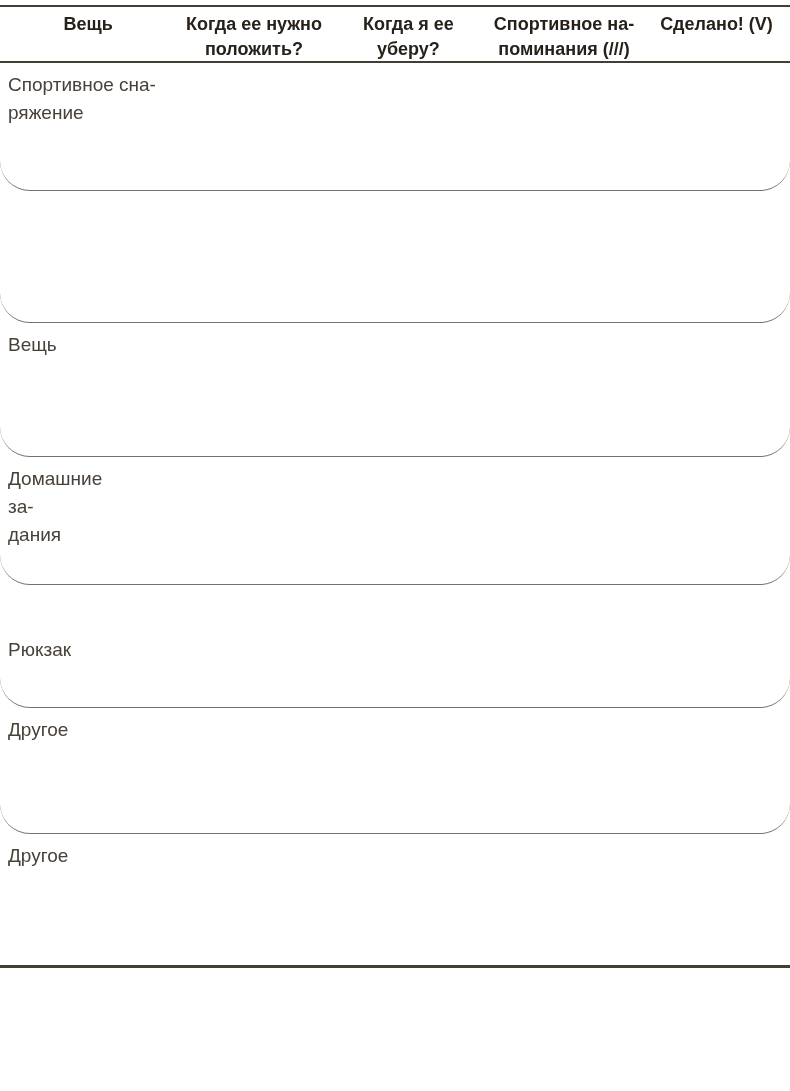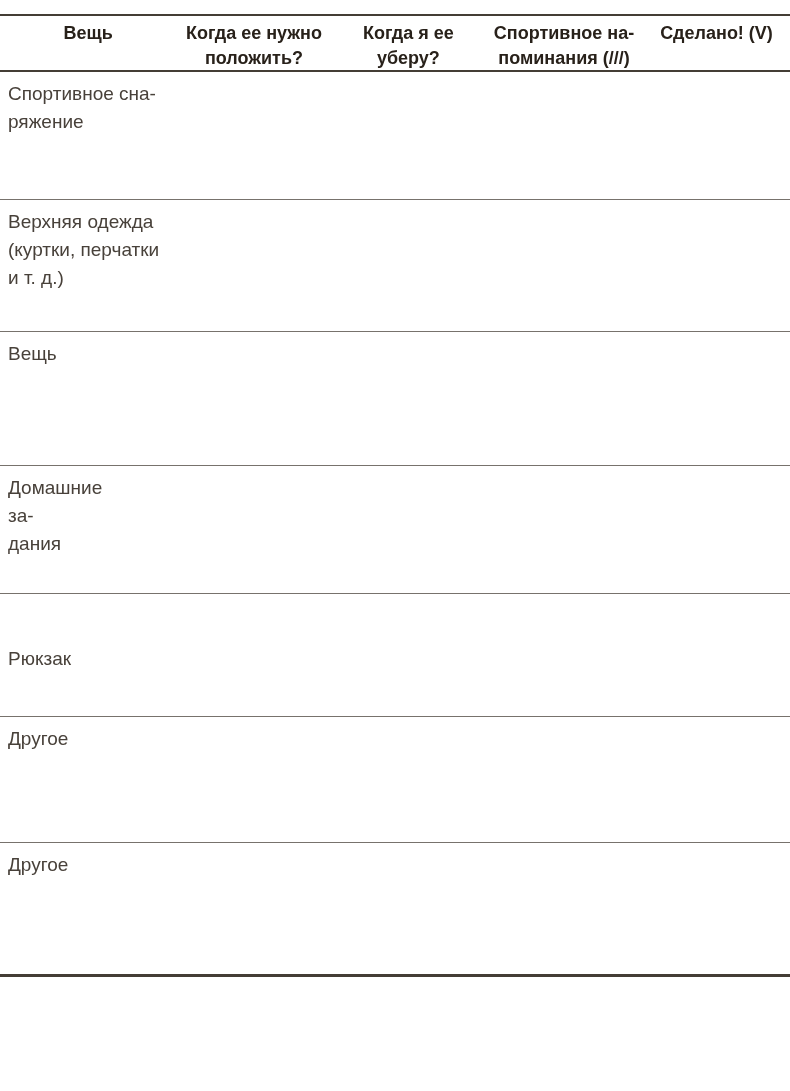--- a/index.html
+++ b/index.html
@@ -10,21 +10,21 @@
   .page {
     position: relative;
     width: 790px;
     height: 1091px;
     background: #ffffff;
     font-family: "Liberation Sans", sans-serif;
     overflow: hidden;
   }
   .worksheet-table {
     position: absolute;
-    top: 14px;
+    top: 5px;
     left: 0;
     right: 0;
     border-top: 2px solid #443d35;
     border-bottom: 3px solid #443d35;
   }
   .header-row {
     display: flex;
     height: 54px;
     border-bottom: 2px solid #443d35;
   }
@@ -34,20 +34,21 @@
     line-height: 25px;
     color: #28211a;
     text-align: center;
     padding-top: 5px;
     white-space: pre-line;
     box-sizing: border-box;
   }
   .row {
     display: flex;
     border-bottom: 1px solid #77726c;
+    border-radius: 30px;
   }
   .row:last-child {
     border-bottom: none;
   }
   .row.r1 { height: 127px; }
   .row.r2 { height: 131px; }
   .row.r3 { height: 121px; }
   .row.r4 { height: 133px; }
   .row.r5 { height: 127px; gap: 40px; }
   .row.r6 { height: 122px; align-items: center; }
@@ -90,23 +91,20 @@
     <div class="row r1">
       <div class="cell c1 item-cell">Спортивное сна-
 ряжение</div>
       <div class="cell c2"></div>
       <div class="cell c3"></div>
       <div class="cell c4"></div>
       <div class="cell c5"></div>
     </div>
 
     <div class="row r2">
-      <div class="cell c1 item-cell">Верхняя одежда
-(куртки, перчатки
-и т. д.)</div>
       <div class="cell c2"></div>
       <div class="cell c3"></div>
       <div class="cell c4"></div>
       <div class="cell c5"></div>
     </div>
 
 
     <div class="row r4">
       <div class="cell c1 item-cell">Вещь</div>
       <div class="cell c2"></div>

